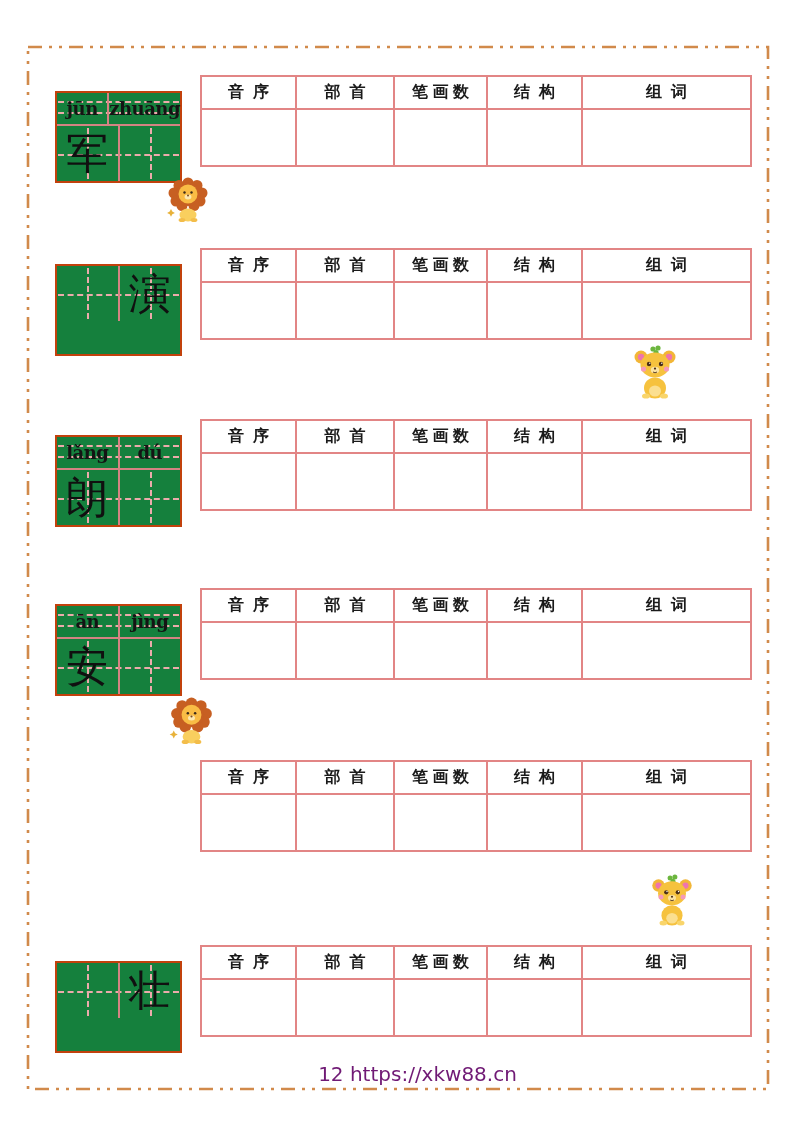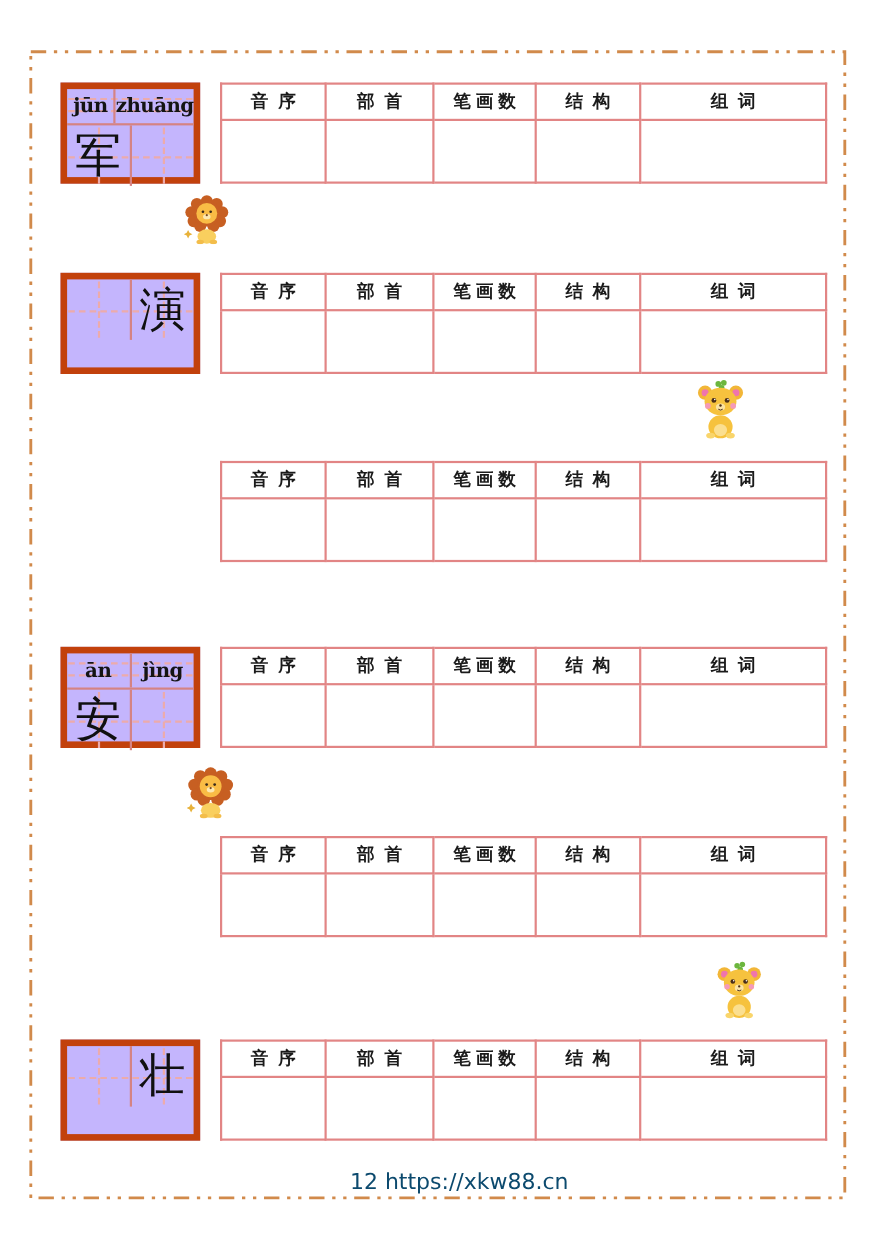--- a/index.html
+++ b/index.html
@@ -7,22 +7,22 @@
     width:793px;height:1122px;position:relative;background:#ffffff;
     font-family:"Liberation Sans",sans-serif;overflow:hidden;
   }
   .page-border{position:absolute;left:0;top:0;pointer-events:none;}
 
   
   .row{position:absolute;left:0;width:793px;height:92px;}
 
   
   .charbox{
-    position:absolute;left:55px;top:0;width:127px;height:92px;
-    border:6px solid #c2410c;box-sizing:border-box;background:#c4b5fd;
+    position:absolute;left:55px;top:16px;width:127px;height:92px;
+    border:2px solid #c2410c;box-sizing:border-box;background:#15803d;
   }
   .pin-row{position:relative;display:flex;height:31px;border-bottom:2px solid #d58383;}
   .pin-row::before,.pin-row::after{
     content:"";position:absolute;left:1px;right:1px;border-top:2px dashed #ecabab;z-index:0;
   }
   .pin-row::before{top:8px;}
   .pin-row::after{top:19px;}
   .pin-cell{
     flex:1;display:flex;align-items:center;justify-content:center;
     font-family:"DejaVu Serif",serif;font-weight:bold;font-size:18px;
@@ -57,21 +57,21 @@
     font-size:16px;color:#1a1a1a;text-align:center;white-space:pre;
   }
   .wtable td{height:55px;}
 
   
   .sticker{position:absolute;}
 
   
   .footer{
     position:absolute;top:1062px;left:0;width:100%;text-align:center;
-    font-family:"DejaVu Sans",sans-serif;font-size:20px;color:#0c4a6e;
+    font-family:"DejaVu Sans",sans-serif;font-size:20px;color:#701a75;
     text-indent:42px;
   }
 </style>
 </head>
 <body>
 
 <svg class="page-border" width="793" height="1122">
   <rect x="28" y="47" width="740" height="1042" fill="none" stroke="#d18a4b" stroke-width="2.6" stroke-dasharray="14 7 3 7 3 7"></rect>
 </svg>
 
@@ -149,20 +149,34 @@
           <td></td>
           <td></td>
           <td></td>
           <td></td>
     </tr>
   </tbody>
     </table>
 </div>
 
 <div class="row" style="top:419px">
+  <div class="charbox">
+    <div class="pin-row">
+      <div class="pin-cell">lǎng</div>
+      <div class="pin-cell">dú</div>
+    </div>
+    <div class="char-row">
+      <div class="char-cell">
+          <span>朗</span>
+        </div>
+      <div class="char-cell">
+          <span></span>
+        </div>
+    </div>
+  </div>
   <table class="wtable">
     <colgroup>
         <col style="width:95px">
         <col style="width:98px">
         <col style="width:93px">
         <col style="width:95px">
         <col style="width:169px">
       </colgroup>
     <tbody>
         <tr>

